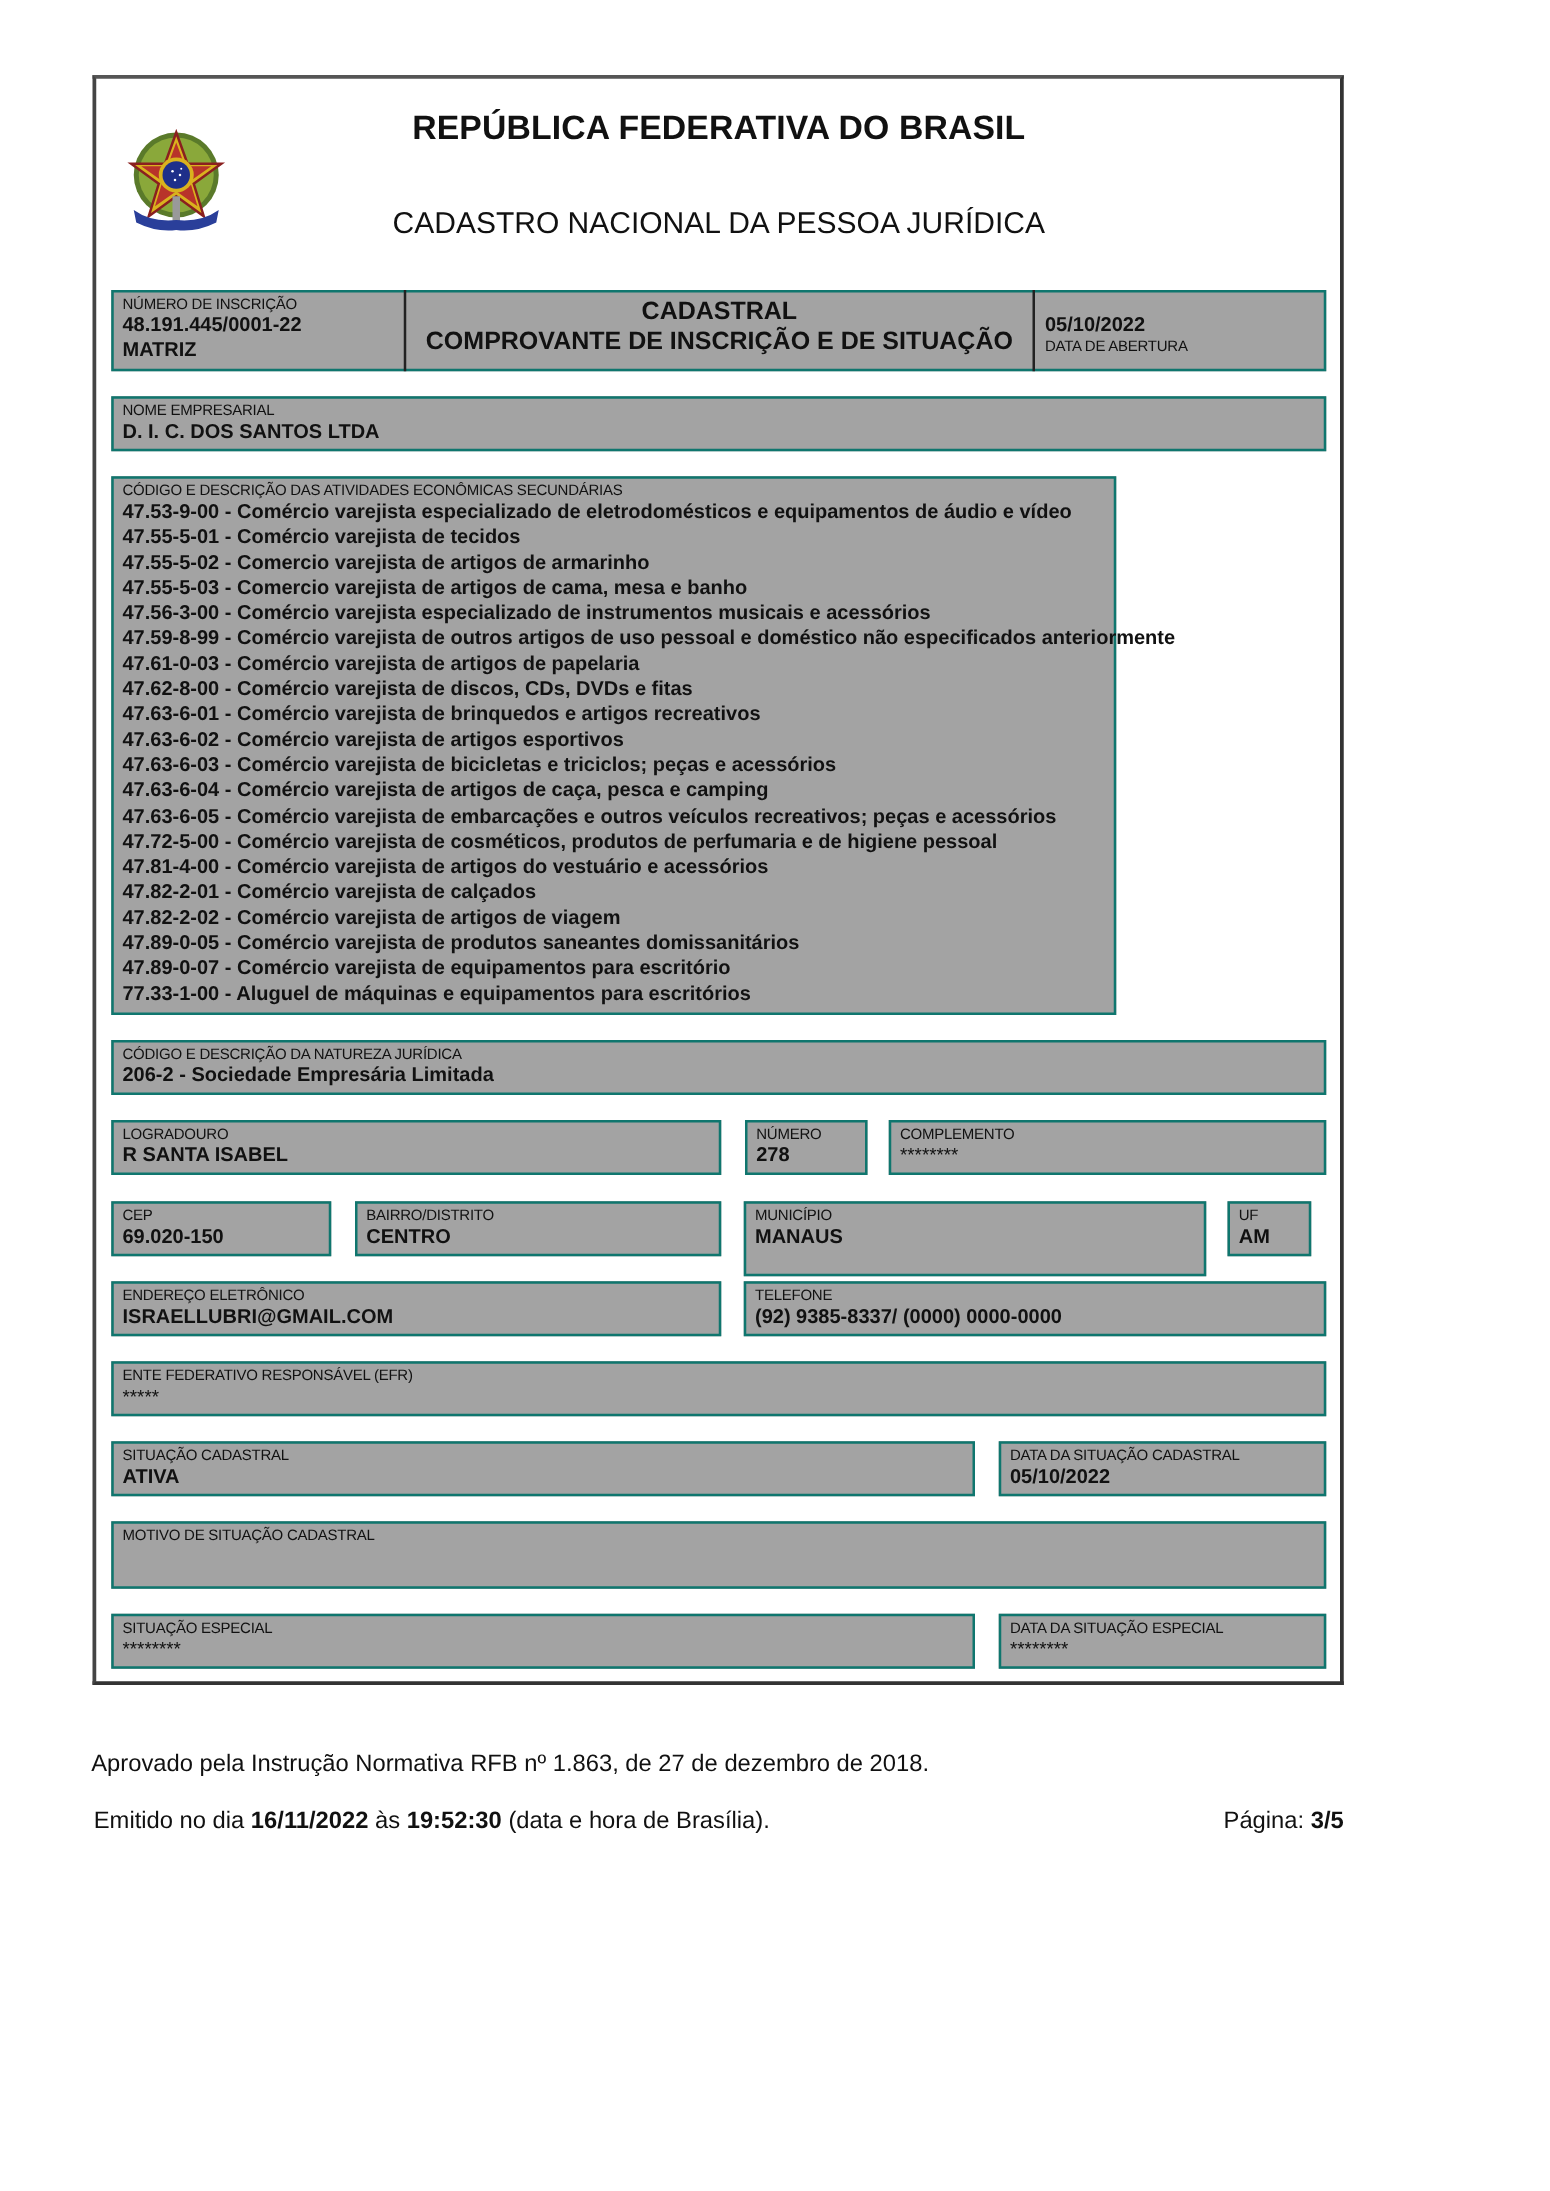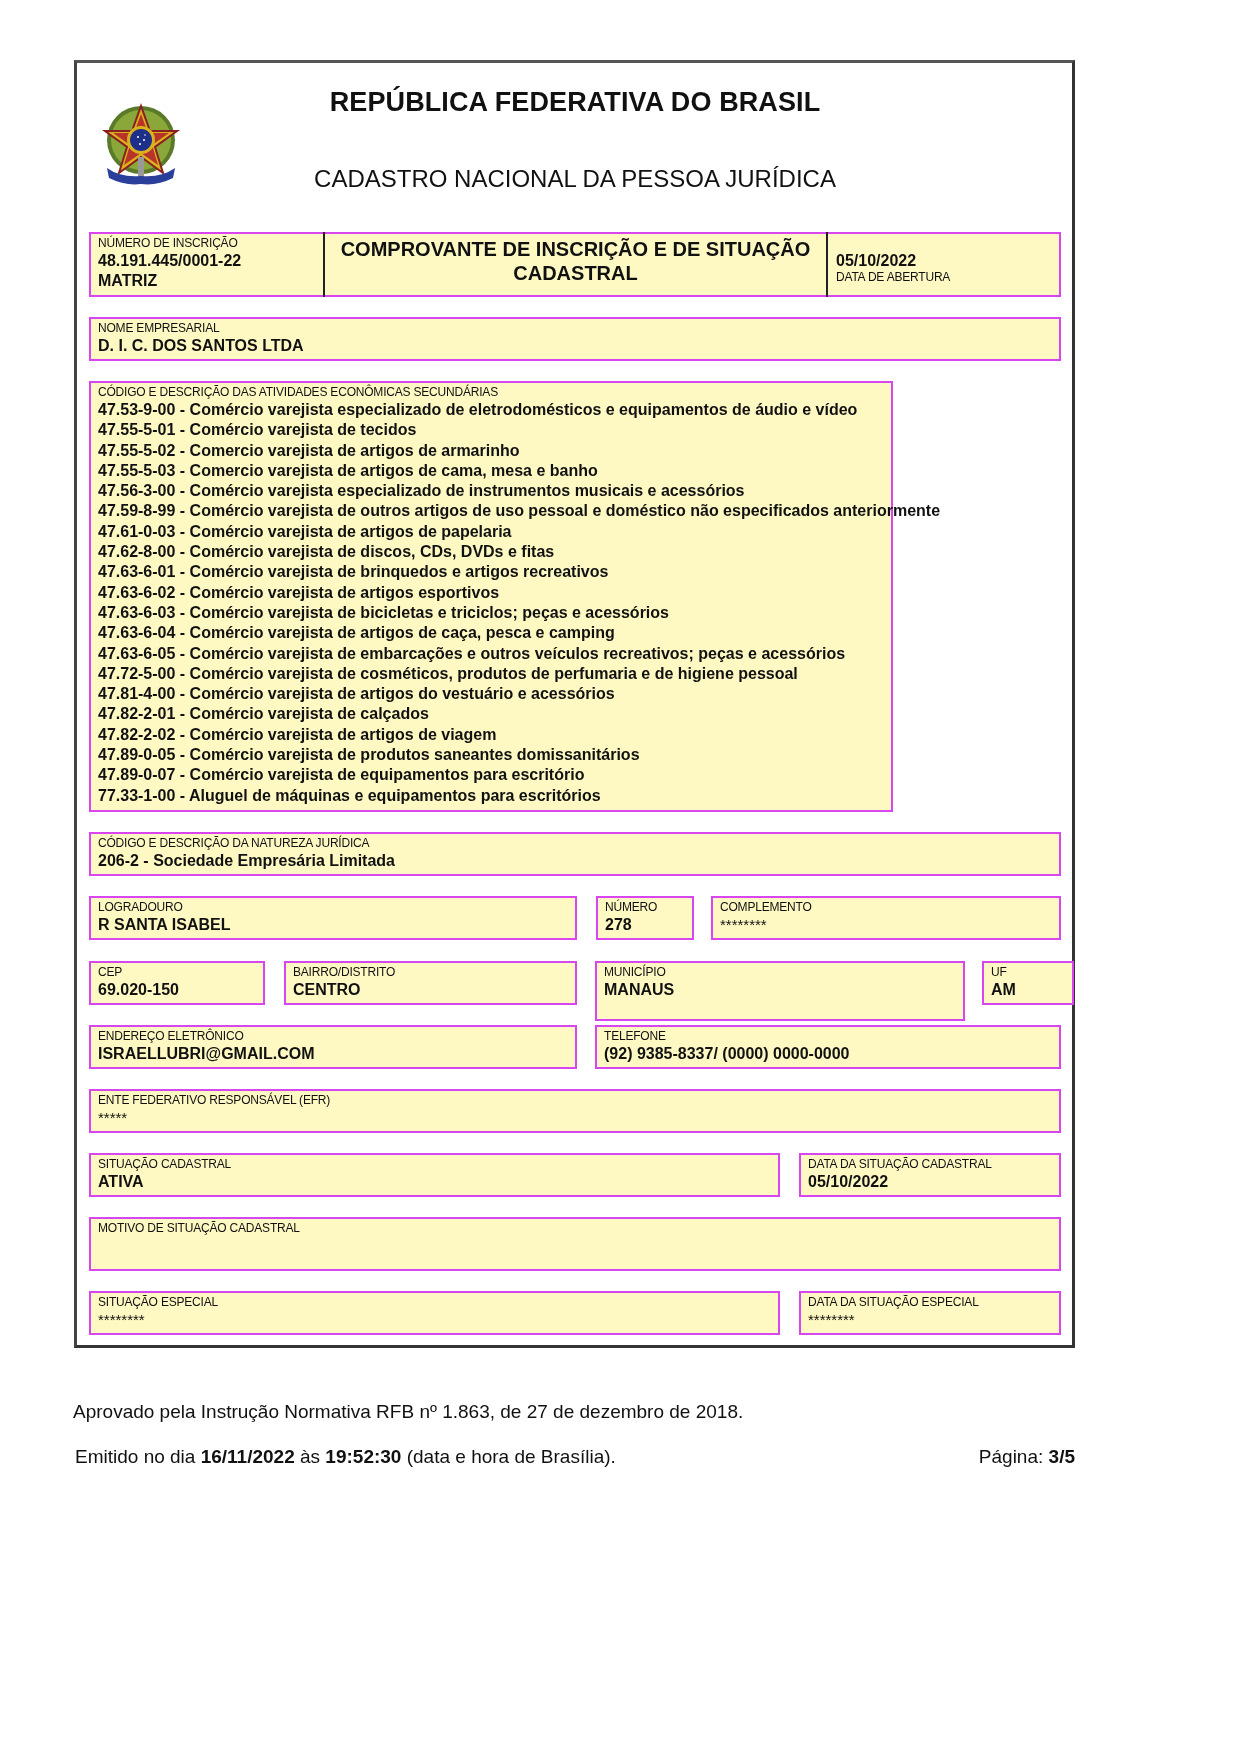--- a/index.html
+++ b/index.html
@@ -1,21 +1,21 @@
 <!DOCTYPE html>
 <html><head>
 <meta charset="utf-8">
 <style>
   html, body { margin:0; padding:0; background:#ffffff; }
   body { width:1240px; height:1753px; position:relative; font-family:"Liberation Sans", sans-serif; color:#111; overflow:hidden; }
   .frame { position:absolute; left:74px; top:60px; width:1001px; height:1288px; border:3px solid #333; border-top-color:#555; border-left-color:#444; box-sizing:border-box; }
   .emblem { position:absolute; left:101px; top:102px; width:80px; height:86px; }
   .h1 { position:absolute; left:0; width:1150px; text-align:center; font-weight:bold; font-size:27px; top:87px; letter-spacing:0.1px; }
   .h2 { position:absolute; left:0; width:1150px; text-align:center; font-weight:normal; font-size:24px; top:165px; }
-  .box { position:absolute; border:2px solid #d946ef; box-sizing:border-box; background:#fef9c3; }
+  .box { position:absolute; border:2px solid #0f766e; box-sizing:border-box; background:#a3a3a3; }
   .lbl { position:absolute; left:7px; top:2px; font-size:12px; color:#111; white-space:nowrap; letter-spacing:-0.2px; }
   .val { position:absolute; left:7px; top:18px; font-size:16px; font-weight:bold; white-space:nowrap; }
   .val.stars { font-weight:normal; font-size:15px; }
   .title-cell { position:absolute; left:324px; top:232px; width:503px; height:65px; display:flex; align-items:flex-start; justify-content:center; text-align:center; font-weight:bold; font-size:20px; line-height:24px; padding-top:5px; box-sizing:border-box; }
   .vline { position:absolute; top:232px; width:2px; height:65px; background:#222; }
   .acts { position:absolute; left:7px; top:17px; right:5px; font-size:16px; font-weight:bold; line-height:20.3px; }
   .acts div { white-space:nowrap; }
   .foot { position:absolute; font-size:19px; color:#111; white-space:nowrap; }
   .foot b { font-weight:bold; }
 </style>
@@ -46,22 +46,22 @@
   <div class="lbl">NÚMERO DE INSCRIÇÃO</div>
   <div class="val">48.191.445/0001-22</div>
   <div class="val" style="top:38px;">MATRIZ</div>
   <div class="lbl" style="left:745px;margin-top:34px;">DATA DE ABERTURA</div>
   <div class="val" style="left:745px;">05/10/2022</div>
 </div>
 <div class="vline" style="left:323px;"></div>
 <div class="vline" style="left:826px;"></div>
 <div class="title-cell">
   <div>
+    <div>CADASTRAL</div>
     <div>COMPROVANTE DE INSCRIÇÃO E DE SITUAÇÃO</div>
-    <div>CADASTRAL</div>
   </div>
 </div>
 
 <div class="box" style="left:89px; top:317px; width:972px; height:44px;">
   <div class="lbl">NOME EMPRESARIAL</div>
   <div class="val">D. I. C. DOS SANTOS LTDA</div>
 </div>
 
 <div class="box" style="left:89px; top:381px; width:804px; height:431px;">
   <div class="lbl">CÓDIGO E DESCRIÇÃO DAS ATIVIDADES ECONÔMICAS SECUNDÁRIAS</div>
@@ -112,21 +112,21 @@
   <div class="val">69.020-150</div>
 </div>
 <div class="box" style="left:284px; top:961px; width:293px; height:44px;">
   <div class="lbl">BAIRRO/DISTRITO</div>
   <div class="val">CENTRO</div>
 </div>
 <div class="box" style="left:595px; top:961px; width:370px; height:60px;">
   <div class="lbl">MUNICÍPIO</div>
   <div class="val">MANAUS</div>
 </div>
-<div class="box" style="left:982px; top:961px; width:92px; height:44px;">
+<div class="box" style="left:982px; top:961px; width:67px; height:44px;">
   <div class="lbl">UF</div>
   <div class="val">AM</div>
 </div>
 
 <div class="box" style="left:89px; top:1025px; width:488px; height:44px;">
   <div class="lbl">ENDEREÇO ELETRÔNICO</div>
   <div class="val">ISRAELLUBRI@GMAIL.COM</div>
 </div>
 <div class="box" style="left:595px; top:1025px; width:466px; height:44px;">
   <div class="lbl">TELEFONE</div>

